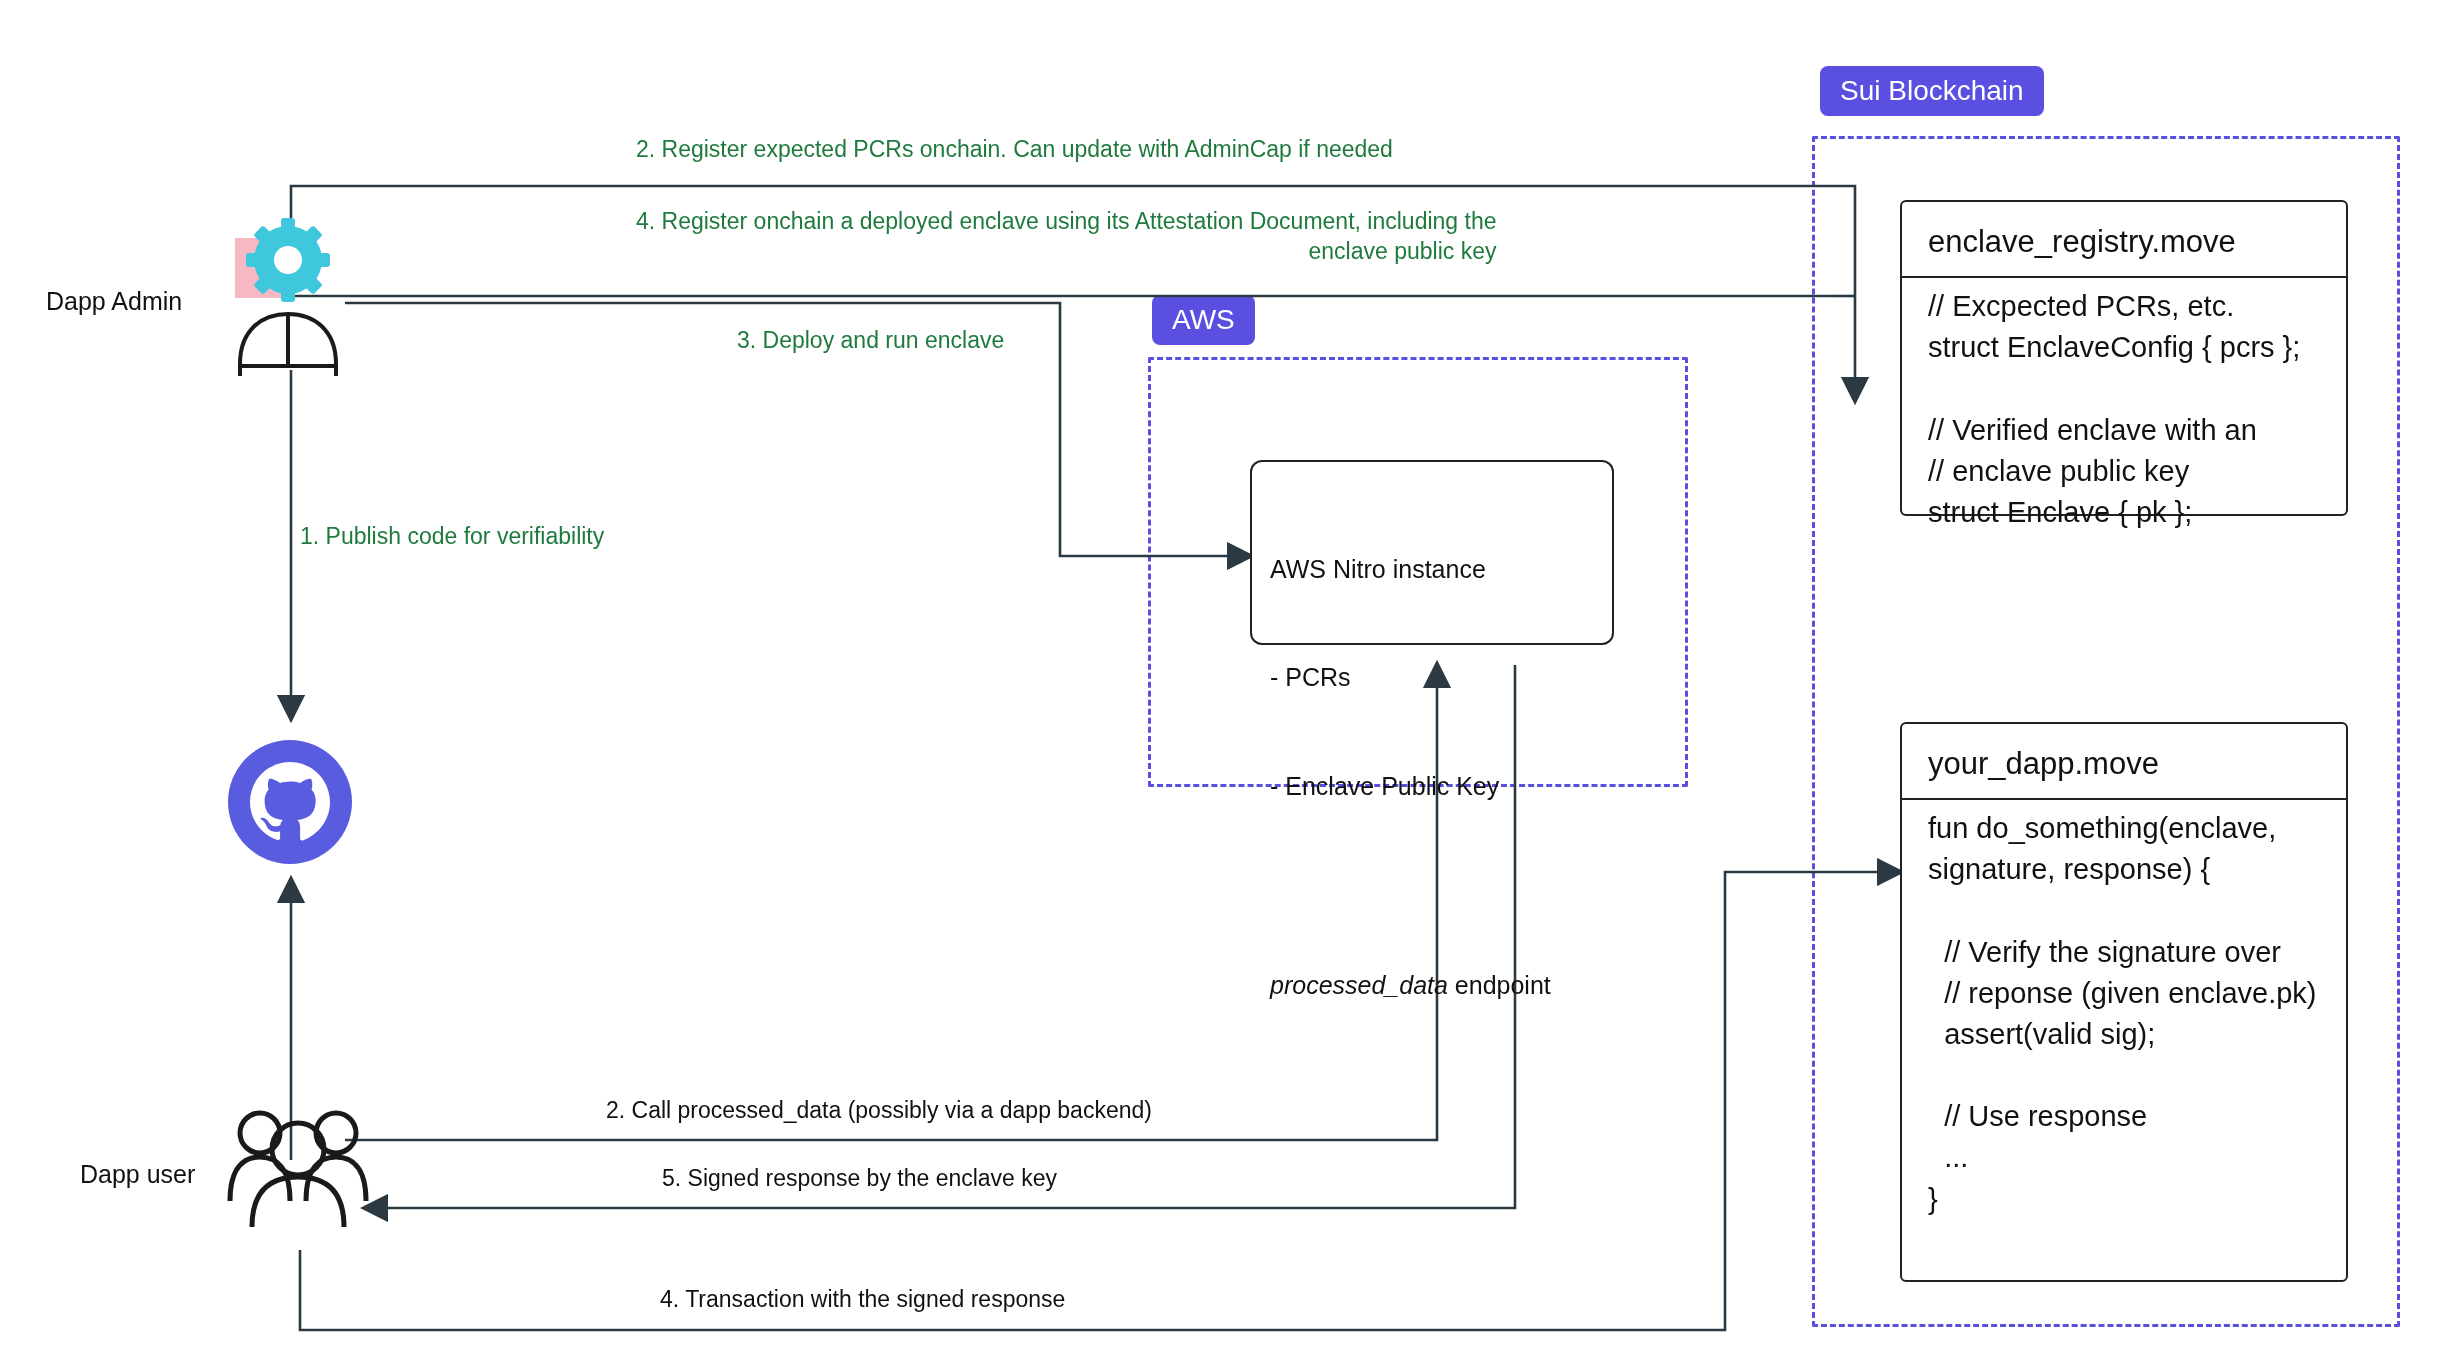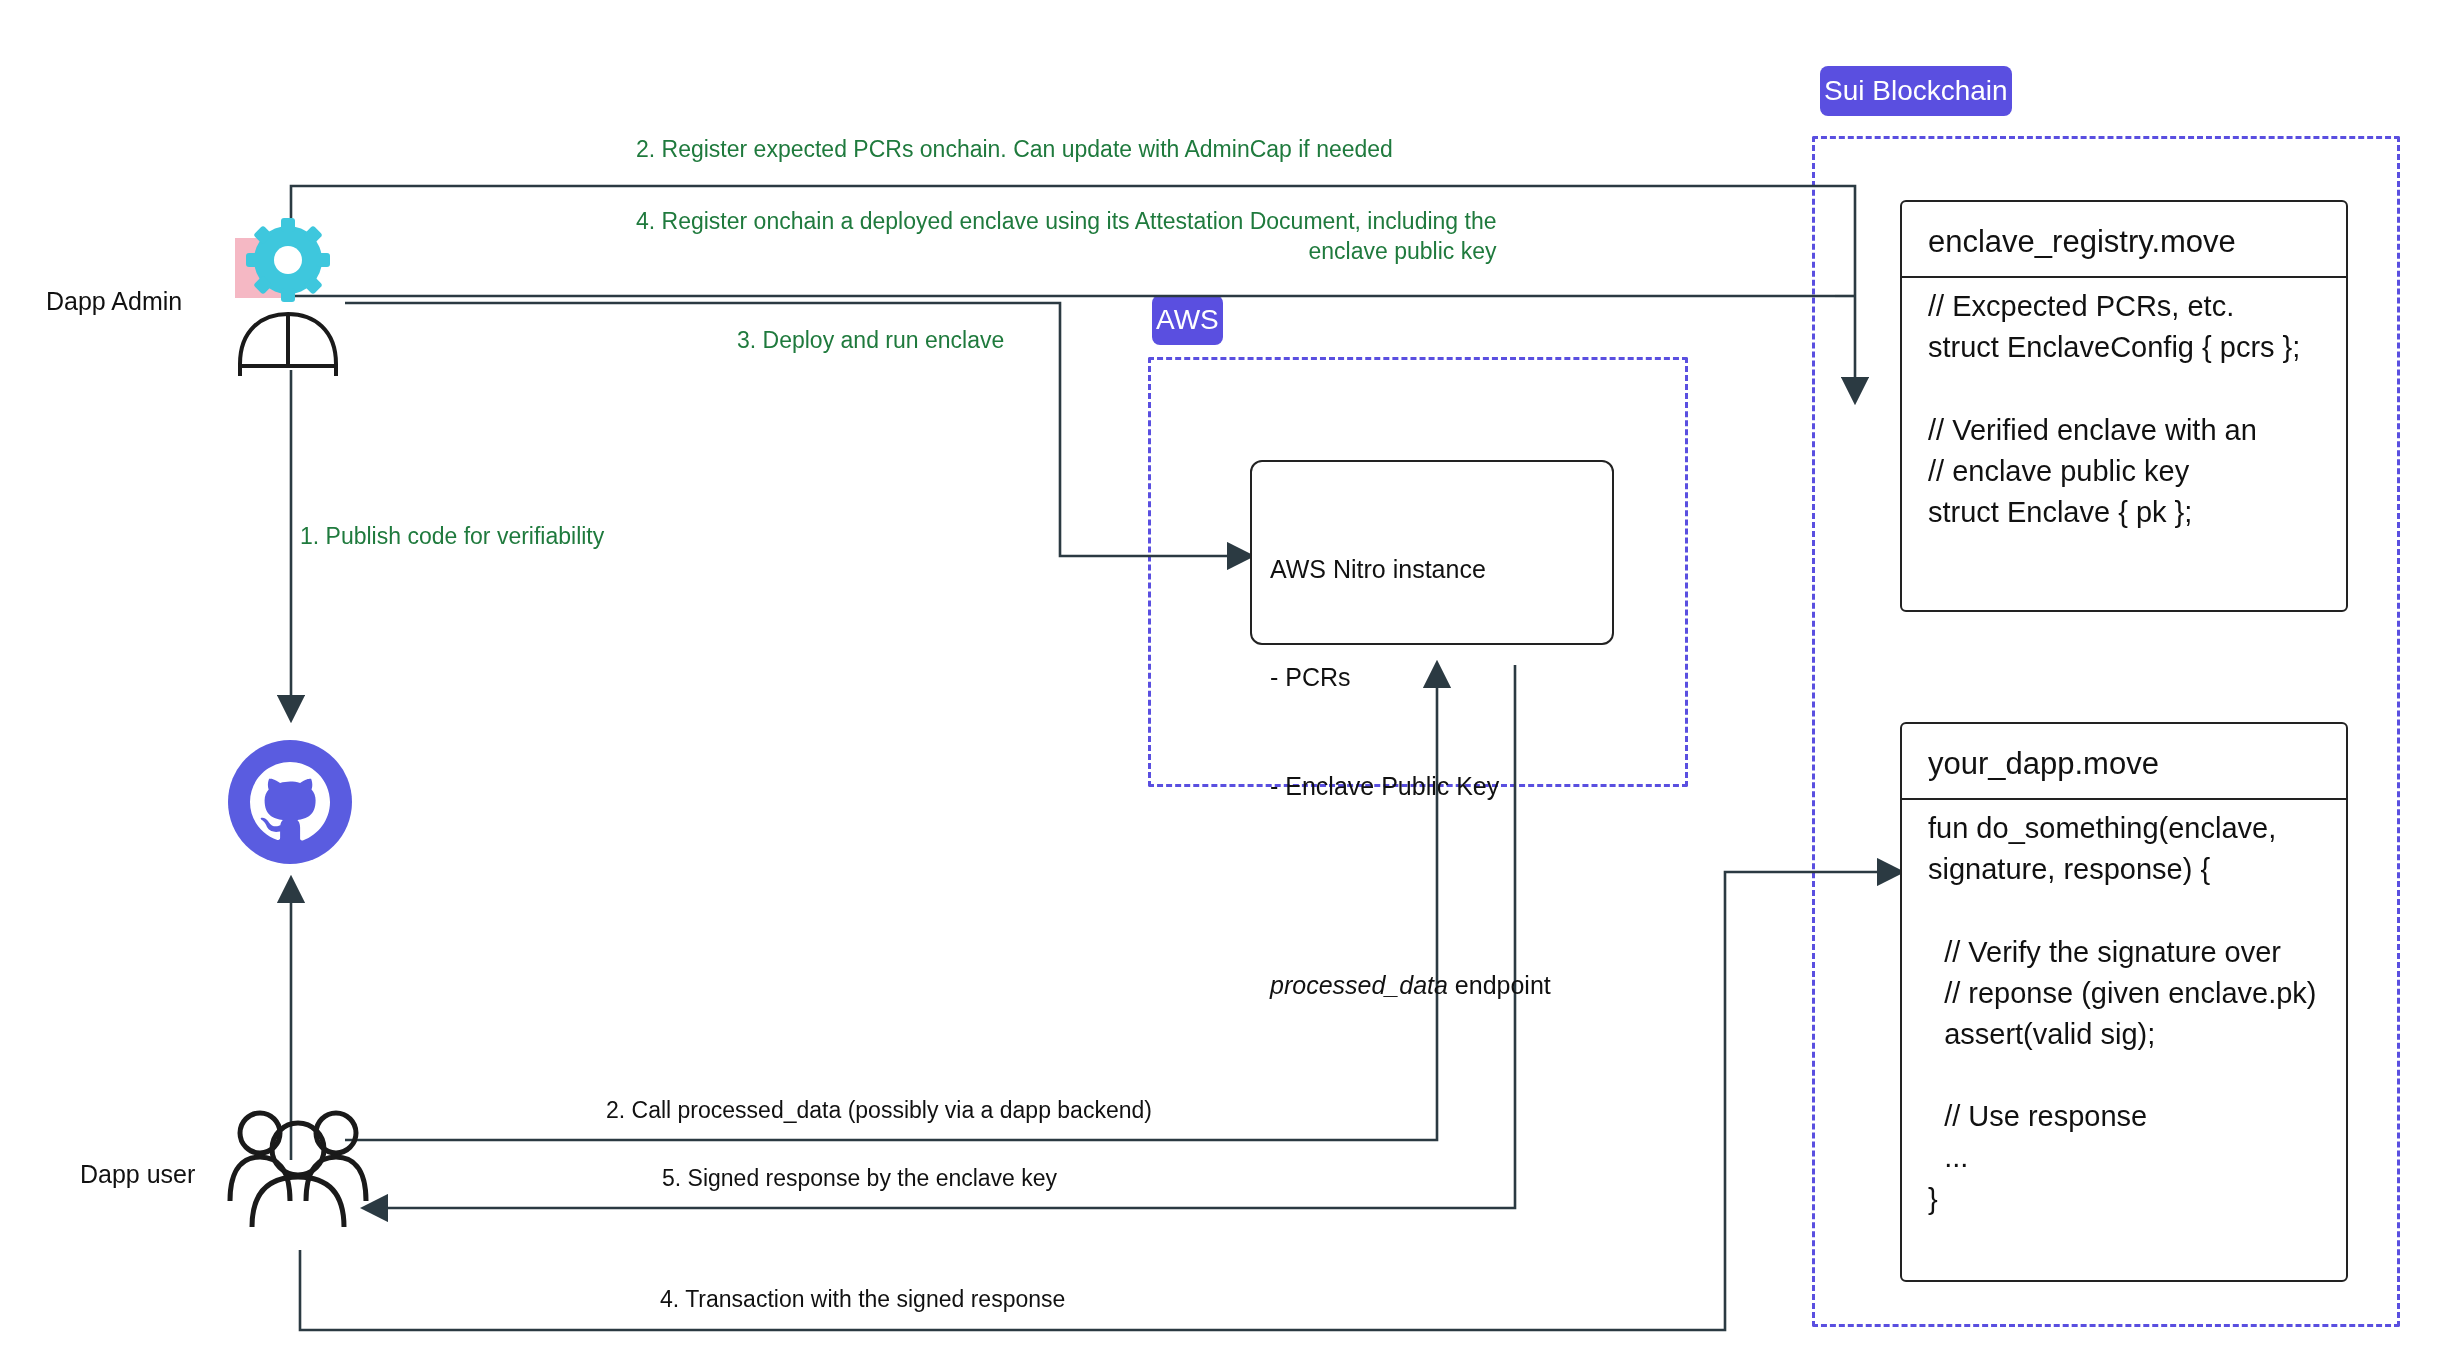--- a/index.html
+++ b/index.html
@@ -38,21 +38,21 @@
   .black {
     color: #111111;
     font-size: 23px;
   }
   .badge {
     position: absolute;
     background: #5a4fe0;
     color: #ffffff;
     border-radius: 8px;
     font-size: 28px;
-    padding: 8px 4px;
+    padding: 8px 20px;
     line-height: 1.2;
   }
   .codebox {
     position: absolute;
     background: #ffffff;
     border: 2px solid #222222;
     border-radius: 6px;
     box-sizing: border-box;
   }
   .codebox .hdr {
@@ -198,21 +198,21 @@
   <div class="lbl black" style="left:660px; top:1285px;">4. Transaction with the signed response</div>
 
   <div class="nitro" style="left:1250px; top:460px; width:364px; height:185px;">
     <div>AWS Nitro instance</div>
     <div>- PCRs</div>
     <div>- Enclave Public Key</div>
     <div style="height:18px;"></div>
     <div><em>processed_data</em><span> endpoint</span></div>
   </div>
 
-  <div class="codebox" style="left:1900px; top:200px; width:448px; height:412px;">
+  <div class="codebox" style="left:1900px; top:200px; width:448px; height:316px;">
     <div class="hdr">enclave_registry.move</div>
     <div class="rule"></div>
     <div class="body">// Excpected PCRs, etc.
 struct EnclaveConfig { pcrs };
 
 // Verified enclave with an
 // enclave public key
 struct Enclave { pk };</div>
   </div>
 

